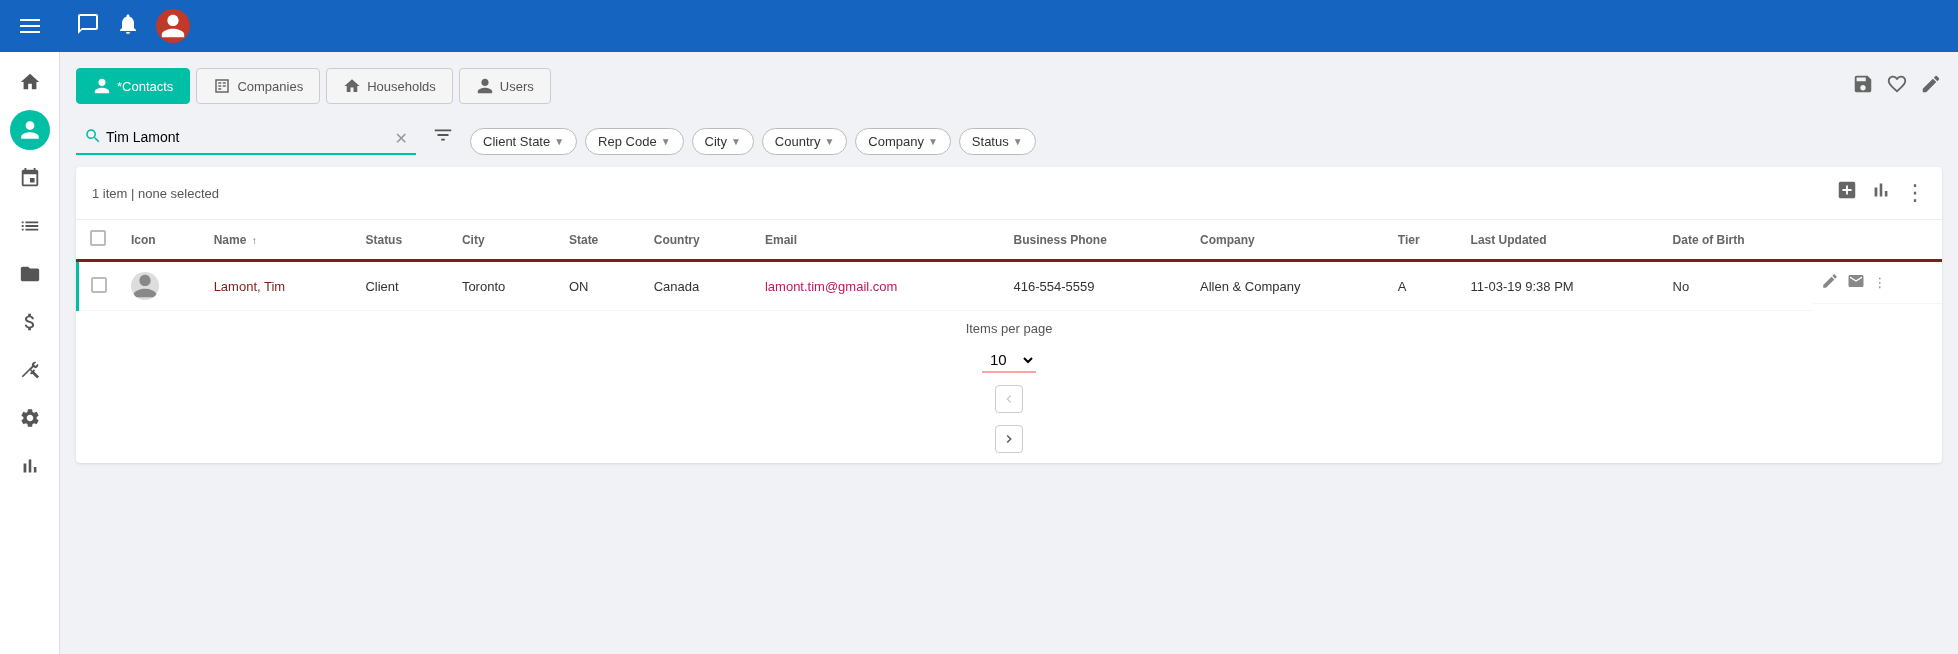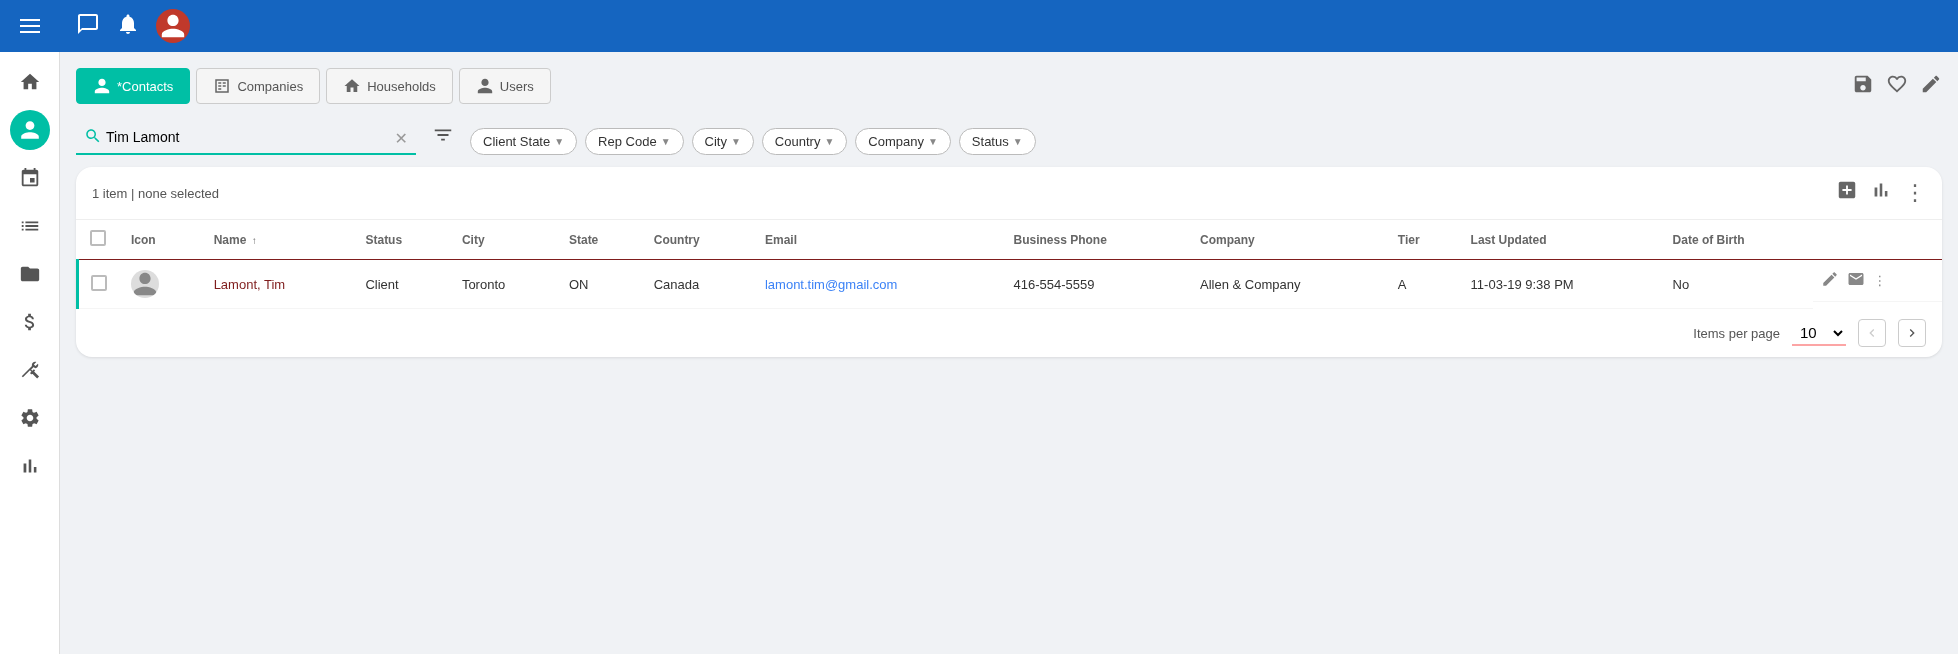--- a/index.html
+++ b/index.html
@@ -26,38 +26,38 @@
     .search-bar { display: flex; align-items: flex-end; gap: 8px; margin-bottom: 12px; }
     .search-input-wrap { position: relative; flex: 0 0 340px; }
     .search-icon { position: absolute; left: 8px; top: 50%; transform: translateY(-50%); color: #00bfa5; font-size: 16px; }
     .search-input { width: 100%; padding: 8px 30px 8px 30px; border: none; border-bottom: 2px solid #00bfa5; background: transparent; font-size: 14px; outline: none; }
     .clear-btn { position: absolute; right: 8px; top: 50%; transform: translateY(-50%); color: #999; cursor: pointer; font-size: 16px; }
     .filter-btn { font-size: 18px; color: #555; cursor: pointer; padding: 4px 8px; }
     .filter-chip { display: flex; align-items: center; gap: 4px; padding: 5px 12px; border: 1px solid #bbb; border-radius: 20px; background: #fff; cursor: pointer; font-size: 13px; color: #333; }
     .filter-chip .arrow { font-size: 10px; color: #888; }
 
     
-    .table-card { background: #fff; border-radius: 16px; box-shadow: 0 1px 3px rgba(0,0,0,0.1); overflow: hidden; }
+    .table-card { background: #fff; border-radius: 4px; box-shadow: 0 1px 3px rgba(0,0,0,0.1); overflow: hidden; }
     .table-header { display: flex; align-items: center; padding: 12px 16px; border-bottom: 1px solid #eee; }
     .item-count { font-size: 13px; color: #555; flex: 1; }
     .table-actions { display: flex; gap: 12px; align-items: center; }
 
     
     table { width: 100%; border-collapse: collapse; }
-    thead th { padding: 10px 12px; text-align: left; font-size: 12px; color: #666; font-weight: 600; border-bottom: 1px solid #7f1d1d; white-space: nowrap; }
+    thead th { padding: 10px 12px; text-align: left; font-size: 12px; color: #666; font-weight: 600; border-bottom: 3px solid #7f1d1d; white-space: nowrap; }
     tbody td { padding: 10px 12px; border-bottom: 1px solid #f5f5f5; font-size: 13px; color: #333; white-space: nowrap; }
     .contact-name { color: #7f1d1d; cursor: pointer; text-decoration: none; }
-    .email-link { color: #3b82f6; cursor: pointer; }
+    .email-link { color: #be185d; cursor: pointer; }
     .row-selected { border-left: 3px solid #00bfa5; }
     .checkbox { width: 16px; height: 16px; border: 2px solid #bbb; border-radius: 2px; display: inline-block; cursor: pointer; }
     .avatar-sm { width: 28px; height: 28px; border-radius: 50%; background: #ddd; overflow: hidden; display: flex; align-items: center; justify-content: center; }
     .sort-icon { font-size: 10px; margin-left: 2px; }
 
     
-    .pagination { display: flex; align-items: center; justify-content: flex-end; padding: 10px 16px; gap: 12px; }
+    .pagination { display: flex; align-items: center; justify-content: flex-end; padding: 10px 16px; gap: 12px; flex-direction: column; }
     .page-btn { width: 28px; height: 28px; border: 1px solid #ccc; border-radius: 4px; background: #fff; cursor: pointer; display: flex; align-items: center; justify-content: center; color: #555; font-size: 14px; }
     .page-btn.disabled { color: #ccc; cursor: default; }
 
     .hamburger-container { width: 60px; height: 52px; background: #1565c0; display: flex; align-items: center; justify-content: center; cursor: pointer; flex-shrink: 0; }
 
     
     .left-panel { display: flex; flex-direction: column; width: 60px; }
     .nav-icon { width: 40px; height: 40px; display: flex; align-items: center; justify-content: center; border-radius: 4px; cursor: pointer; color: #555; font-size: 20px; margin: 2px auto; }
     .nav-icon.active-nav { background: #00bfa5; color: #fff; border-radius: 50%; }
   </style>

